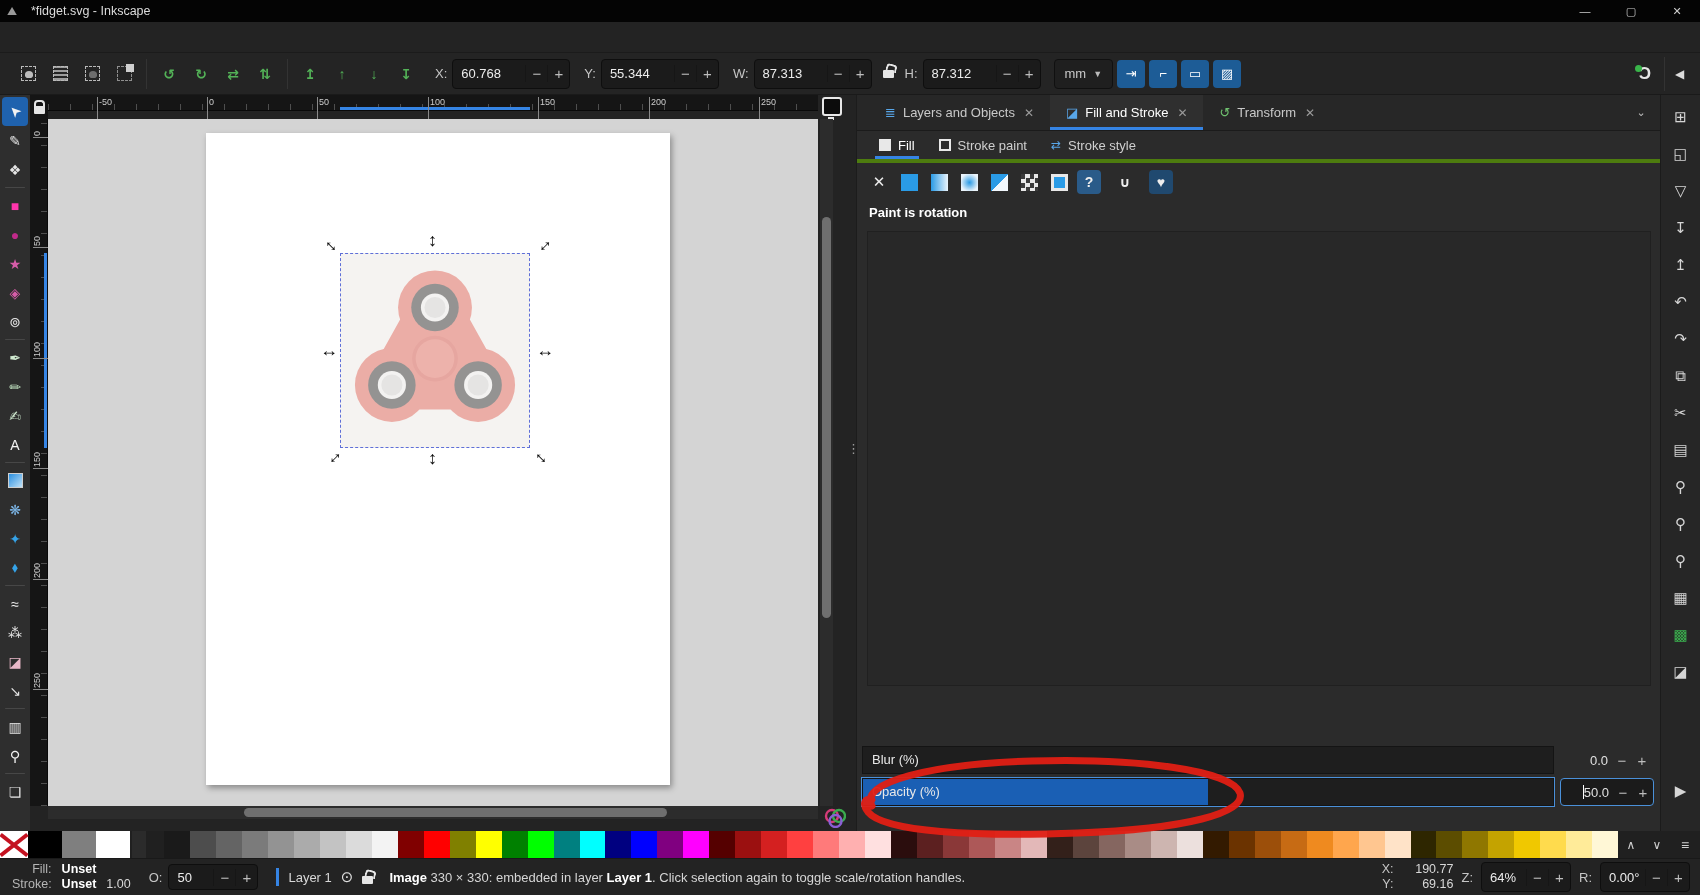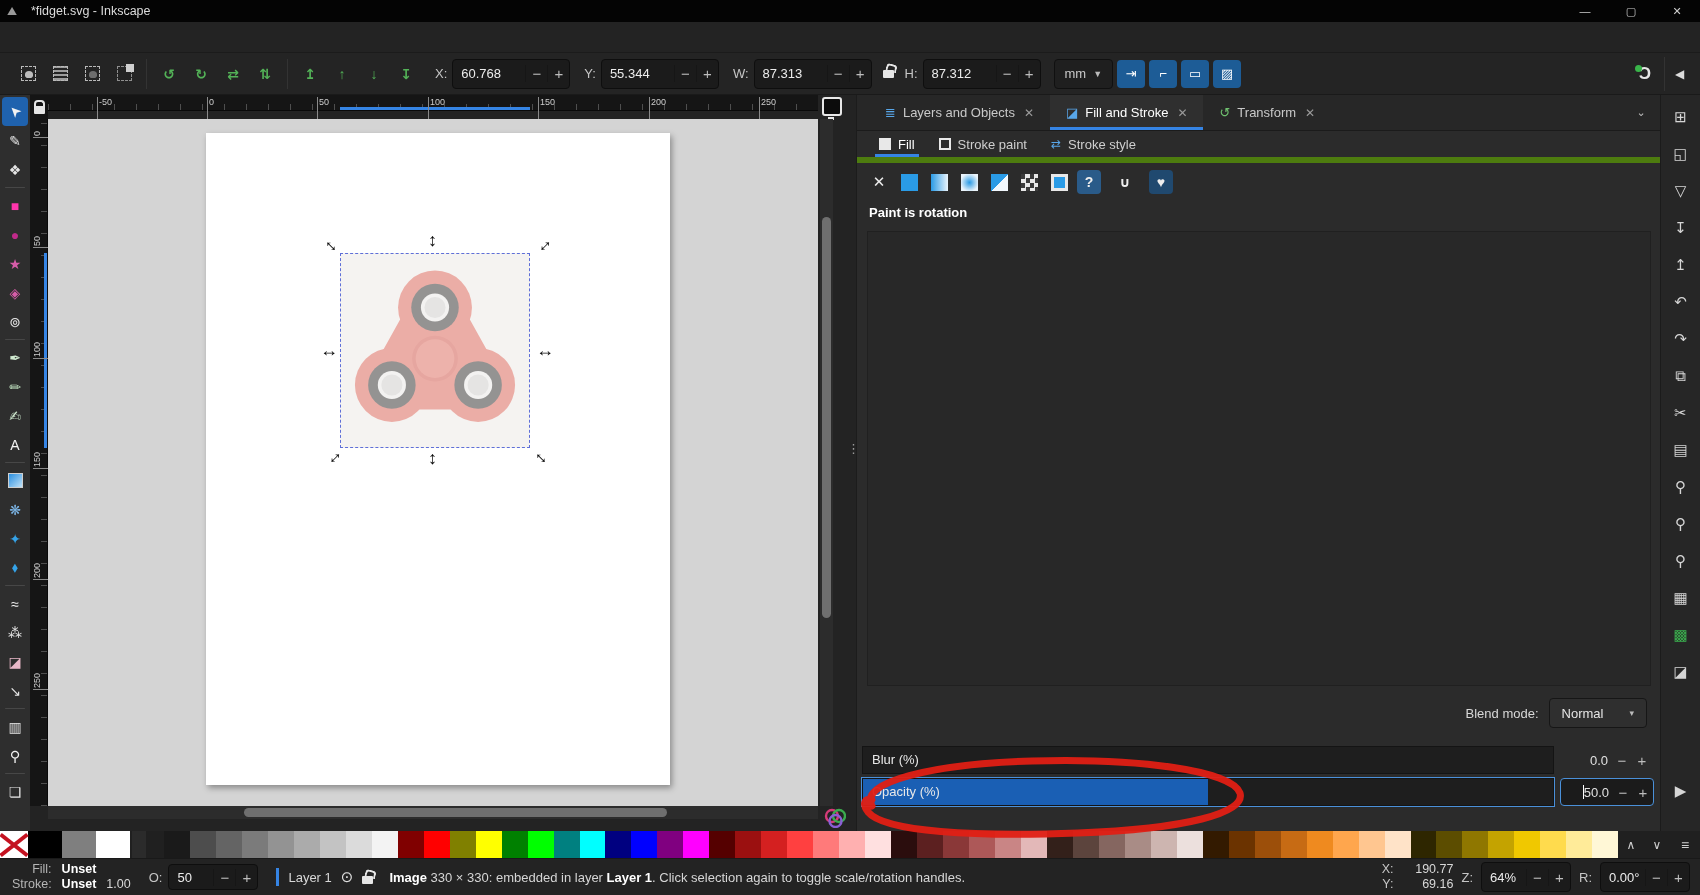--- a/index.html
+++ b/index.html
@@ -88,21 +88,21 @@
   .panel { position:absolute; left:856px; top:95px; width:804px; height:736px; background:#2b2b2b; border-left:1px solid #1c1c1c; }
   .ptabs { position:absolute; left:0; top:0; width:804px; height:36px; background:#272727; border-bottom:1px solid #1b1b1b; display:flex; align-items:stretch; padding-left:12px; }
   .ptab { display:flex; align-items:center; gap:7px; padding:0 16px; color:#c9c9c9; position:relative; }
   .ptab.active { color:#ffffff; background:#2f2f2f; }
   .ptab.active:after { content:""; position:absolute; left:0; right:0; bottom:0; height:3px; background:#3584e4; }
   .ptab .ticon { font-size:13px; color:#bdbdbd; }
   .ptab .ticon.blue { color:#58a6e8; }
   .ptab .ticon.grn { color:#6fc06f; }
   .ptab .closex { color:#9b9b9b; font-size:12px; margin-left:2px; }
   .ptab-chevron { margin-left:auto; width:40px; display:flex; align-items:center; justify-content:center; color:#bdbdbd; font-size:11px; }
-  .subtabs { position:absolute; left:0; top:36px; width:804px; height:32px; background:#2b2b2b; display:flex; align-items:stretch; padding-left:10px; border-bottom:6px solid #4d7c0f; }
+  .subtabs { position:absolute; left:0; top:36px; width:804px; height:32px; background:#2b2b2b; display:flex; align-items:stretch; padding-left:10px; border-bottom:4px solid #4d7c0f; }
   .subtab { display:flex; align-items:center; gap:7px; padding:0 12px; color:#cfcfcf; position:relative; }
   .subtab.active { color:#fff; }
   .subtab.active:after { content:""; position:absolute; left:8px; right:8px; bottom:0; height:3px; background:#3584e4; }
   .mini-fill { width:12px; height:12px; background:#e8e8e8; }
   .mini-stroke { width:12px; height:12px; border:2px solid #e8e8e8; }
   .mini-style { color:#58a6e8; font-size:12px; }
   .paintrow { position:absolute; left:10px; top:72px; height:30px; display:flex; align-items:center; gap:6px; }
   .paintbtn { width:24px; height:24px; display:flex; align-items:center; justify-content:center; border-radius:4px; color:#eee; font-size:14px; font-weight:bold; }
   .pb-none { font-size:15px; }
   .pb-flat { } .pb-flat i { width:17px; height:17px; background:#2a9be6; display:block; }
@@ -471,27 +471,20 @@
           <i></i>
         </span>
       <span class="paintbtn pb-unknown">?</span>
       <span class="paintbtn pb-rule">∪</span>
       <span class="paintbtn pb-rule on">♥</span>
     </div>
 
     <div class="paintstatus">Paint is rotation</div>
     <div class="panel-empty"></div>
 
-    <div class="blendrow">
-      <span>Blend mode:</span>
-      <span class="blenddd">
-        <span>Normal</span>
-        <span class="caretdown">▾</span>
-      </span>
-    </div>
 
     <div class="sliderrow blur">
       <span class="track">
         <span class="slbl">Blur (%)</span>
       </span>
       <span class="slval">
         <span class="v">0.0</span>
         <span class="pm">−</span>
         <span class="pm">+</span>
       </span>

